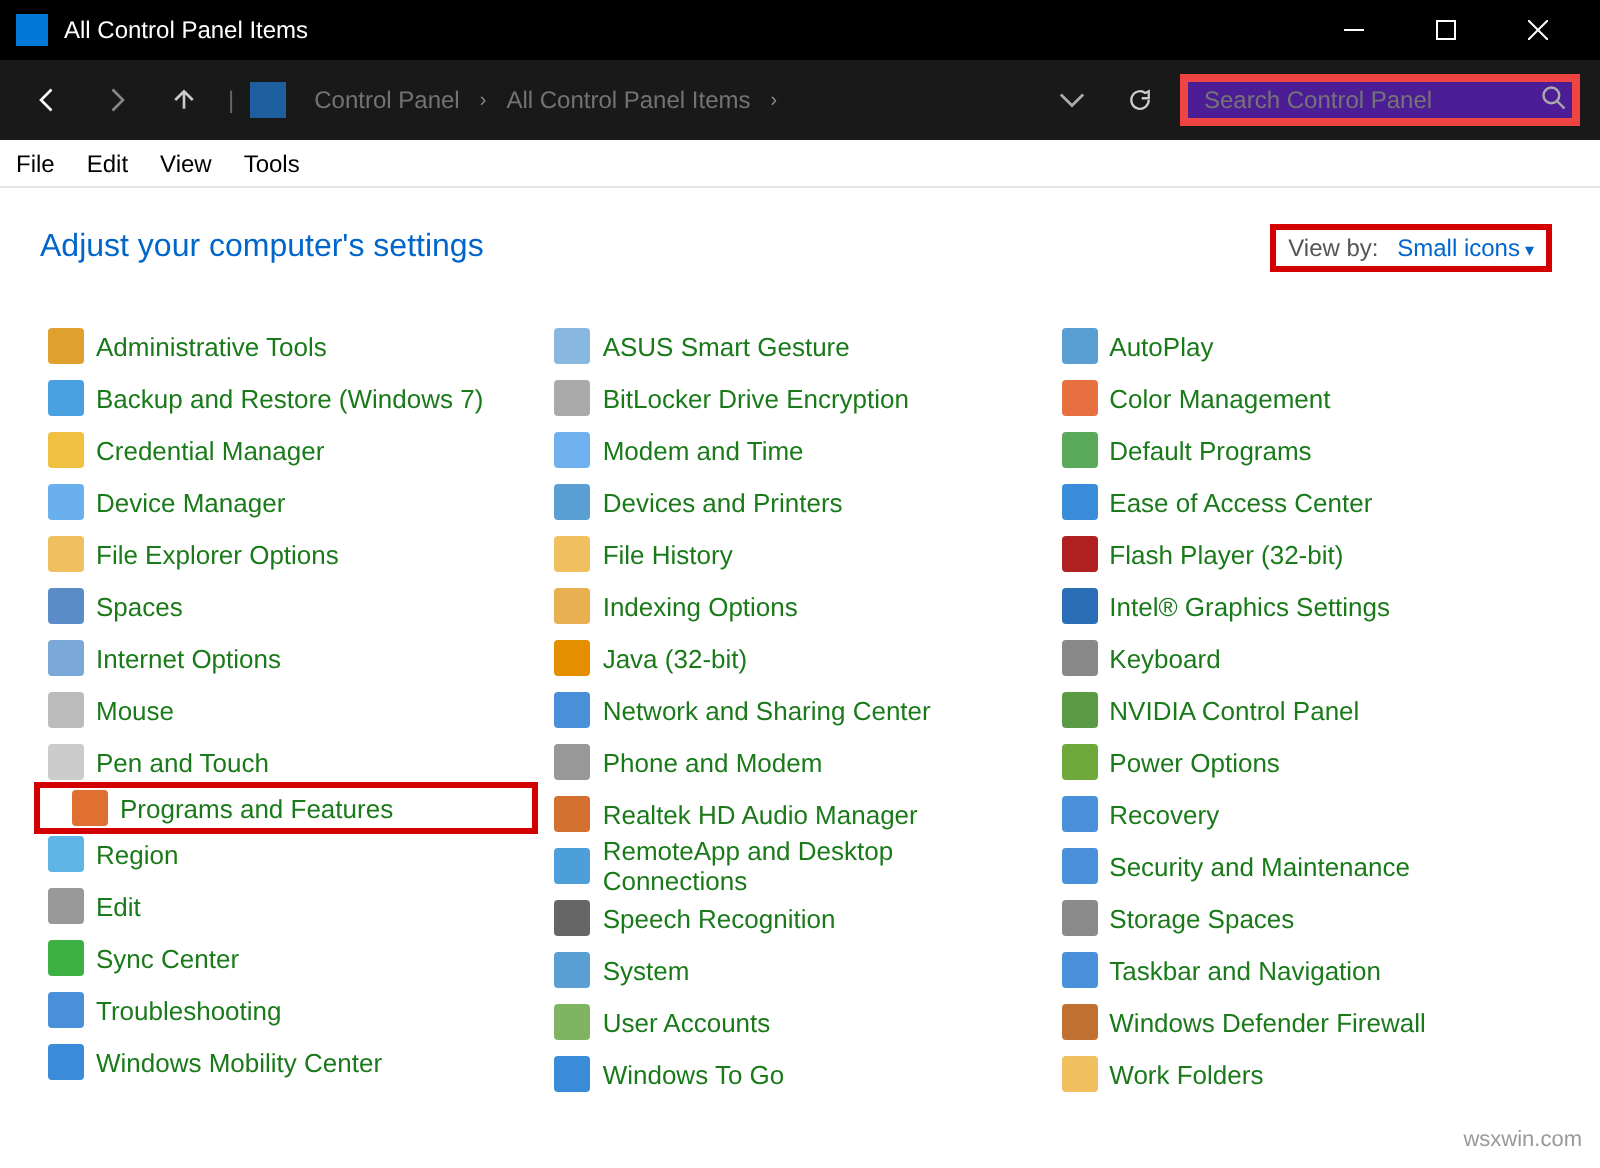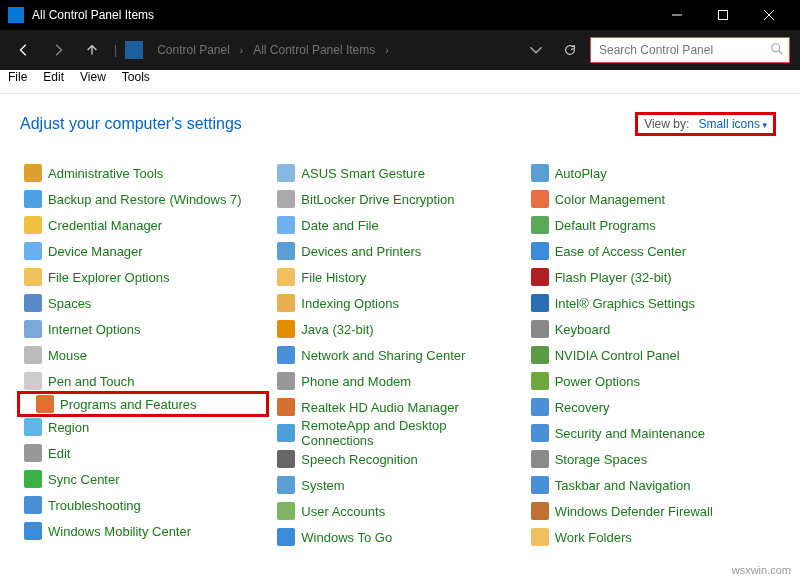--- a/index.html
+++ b/index.html
@@ -15,25 +15,25 @@
 
 .navbar { height:40px; background:#191919; display:flex; align-items:center; padding:0 10px; gap:6px; }
 .navbtn { width:28px; height:28px; display:flex; align-items:center; justify-content:center; color:#bbb; }
 .navbtn svg { width:14px; height:14px; }
 .navbar .sep { color:#666; font-size:12px; margin:0 2px; }
 .navbar .crumb-icon { width:18px; height:18px; background:#1d5f9e; margin-right:4px; }
 .navbar .crumb { color:#737373; font-size:12px; padding:0 4px; }
 .navbar .chev { color:#888; font-size:10px; }
 .navbar .spacer { flex:1; }
 .searchwrap { position:relative; width:200px; }
-.search { width:100%; height:26px; background:#ffffff; border:1px solid #ef4444; color:#888; font-size:12px; padding:0 24px 0 8px; }
+.search { width:100%; height:26px; background:#4c1d95; border:4px solid #ef4444; color:#888; font-size:12px; padding:0 24px 0 8px; }
 .searchicon { position:absolute; right:6px; top:5px; color:#888; }
 
 
-.menubar { height:24px; background:#fff; border-bottom:1px solid #e5e5e5; display:flex; padding:0 8px; gap:16px; font-size:12px; }
+.menubar { height:24px; background:#fff; border-bottom:1px solid #e5e5e5; display:flex; align-items:center; padding:0 8px; gap:16px; font-size:12px; }
 .menubar span { cursor:default; }
 
 
 .content { padding:18px 24px 10px 20px; }
 .heading-row { display:flex; justify-content:space-between; align-items:center; margin-bottom:24px; }
 .heading { color:#0066cc; font-size:16px; font-weight:400; }
 .viewby-box { border:3px solid #d40000; padding:2px 6px; font-size:12px; }
 .viewby-label { color:#555; }
 .viewby-val { color:#0066cc; margin-left:6px; }
 .viewby-val::after { content:" ▾"; font-size:9px; }
@@ -194,21 +194,21 @@
         <div class="item">
           <div class="ico" style="background: rgb(136, 184, 224);"></div>
           <span>ASUS Smart Gesture</span>
         </div>
         <div class="item">
           <div class="ico" style="background: rgb(170, 170, 170);"></div>
           <span>BitLocker Drive Encryption</span>
         </div>
         <div class="item">
           <div class="ico" style="background: rgb(111, 176, 238);"></div>
-          <span>Date and File</span>
+          <span>Modem and Time</span>
         </div>
         <div class="item">
           <div class="ico" style="background: rgb(90, 159, 212);"></div>
           <span>Devices and Printers</span>
         </div>
         <div class="item">
           <div class="ico" style="background: rgb(240, 192, 96);"></div>
           <span>File History</span>
         </div>
         <div class="item">

